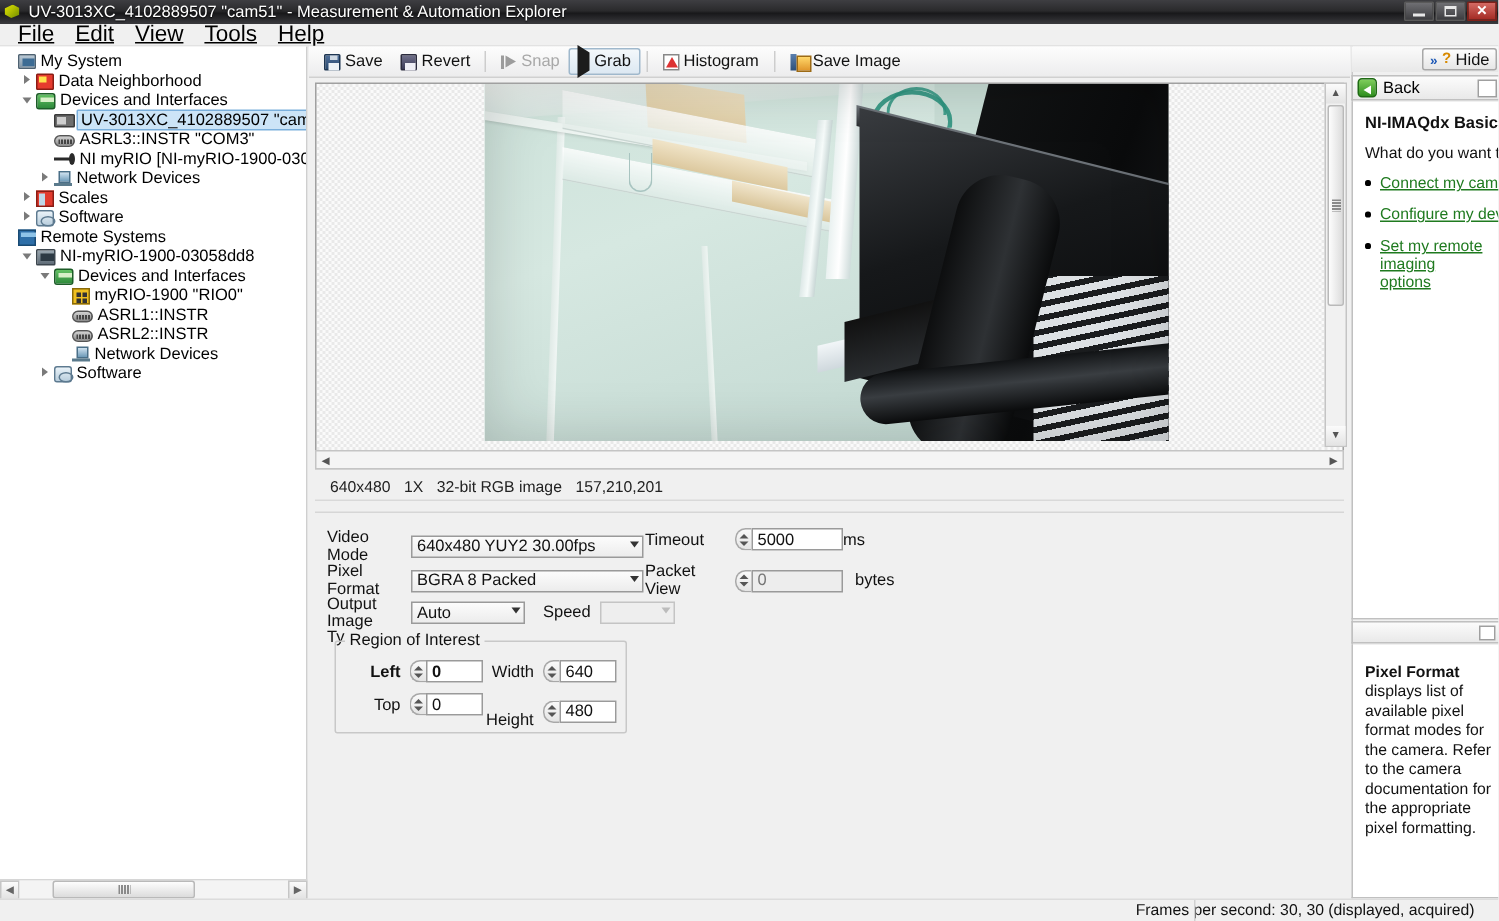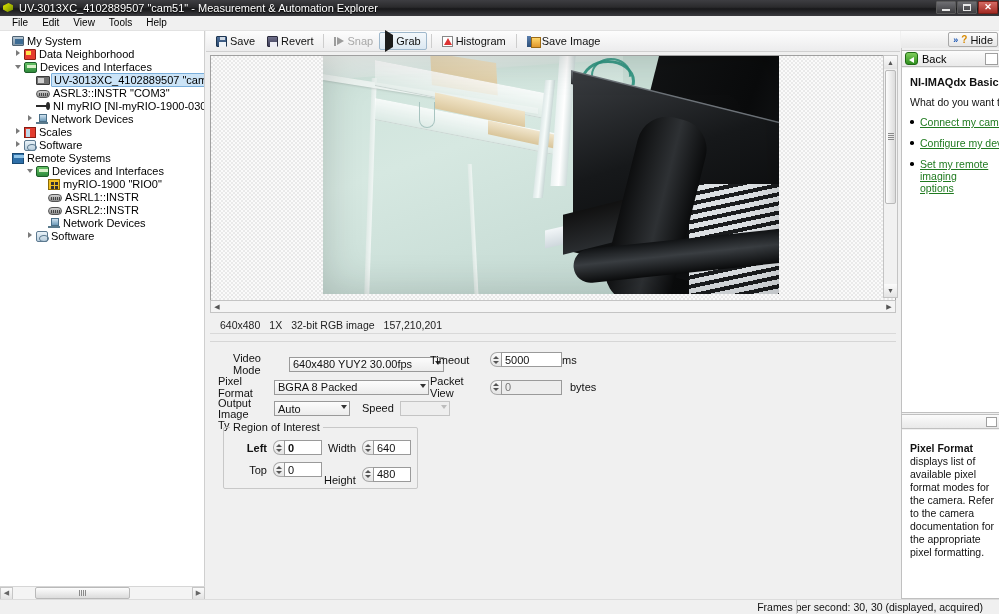--- a/index.html
+++ b/index.html
@@ -49,21 +49,21 @@
   .wb-max { width:8px; height:7px; border:1px solid #e8e8e8; border-top-width:2px; }
   .wb-close { color:#fff; font-size:9px; line-height:9px; font-weight:bold; }
 
   
   .menubar {
     position:absolute; left:0; top:16px; width:999px; height:15px;
     background:#f0f0f0; border-bottom:1px solid #e2e2e2;
     display:flex; align-items:center; padding-left:5px;
   }
   .menu-item {
-    font-size:10px; color:#000; padding:0 7px; line-height:14px; cursor:default;
+    font-size:15px; color:#000; padding:0 7px; line-height:14px; cursor:default;text-decoration:underline;
   }
 
   
   .treepanel {
     position:absolute; left:0; top:31px; width:205px; height:568px;
     background:#ffffff; border-right:1px solid #cfcfcf; overflow:hidden;
   }
   .tree { padding-top:3px; }
   .trow {
     display:flex; align-items:center; height:13px; white-space:nowrap;
@@ -477,20 +477,25 @@
         <div class="trow" style="padding-left: 14px;">
           <span class="exp closed"></span>
           <span class="ico ico-software"></span>
           <span class="tlabel">Software</span>
         </div>
         <div class="trow" style="padding-left: 2px;">
           <span class="exp none"></span>
           <span class="ico ico-remote"></span>
           <span class="tlabel">Remote Systems</span>
         </div>
+        <div class="trow" style="padding-left: 14px;">
+          <span class="exp open"></span>
+          <span class="ico ico-target"></span>
+          <span class="tlabel">NI-myRIO-1900-03058dd8</span>
+        </div>
         <div class="trow" style="padding-left: 26px;">
           <span class="exp open"></span>
           <span class="ico ico-devint"></span>
           <span class="tlabel">Devices and Interfaces</span>
         </div>
         <div class="trow" style="padding-left: 38px;">
           <span class="exp none"></span>
           <span class="ico ico-rio"></span>
           <span class="tlabel">myRIO-1900 "RIO0"</span>
         </div>
@@ -608,21 +613,21 @@
     <div class="infobar">
       <span>640x480</span>
       <span>1X</span>
       <span>32-bit RGB image</span>
       <span>157,210,201</span>
     </div>
 
     <div class="settings">
 
       <div class="row" style="left:8px; top:10px;">
-        <span class="lbl" style="width:52px;margin-left:15px;">Video Mode</span>
+        <span class="lbl" style="width:52px;">Video Mode</span>
         <span class="combo" style="width:155px; margin-left:4px;">
           <span>640x480 YUY2 30.00fps</span>
           <i class="arrow"></i>
         </span>
       </div>
 
       <div class="row" style="left:8px; top:33px;">
         <span class="lbl" style="width:52px;">Pixel Format</span>
         <span class="combo" style="width:155px; margin-left:4px;">
           <span>BGRA 8 Packed</span>

